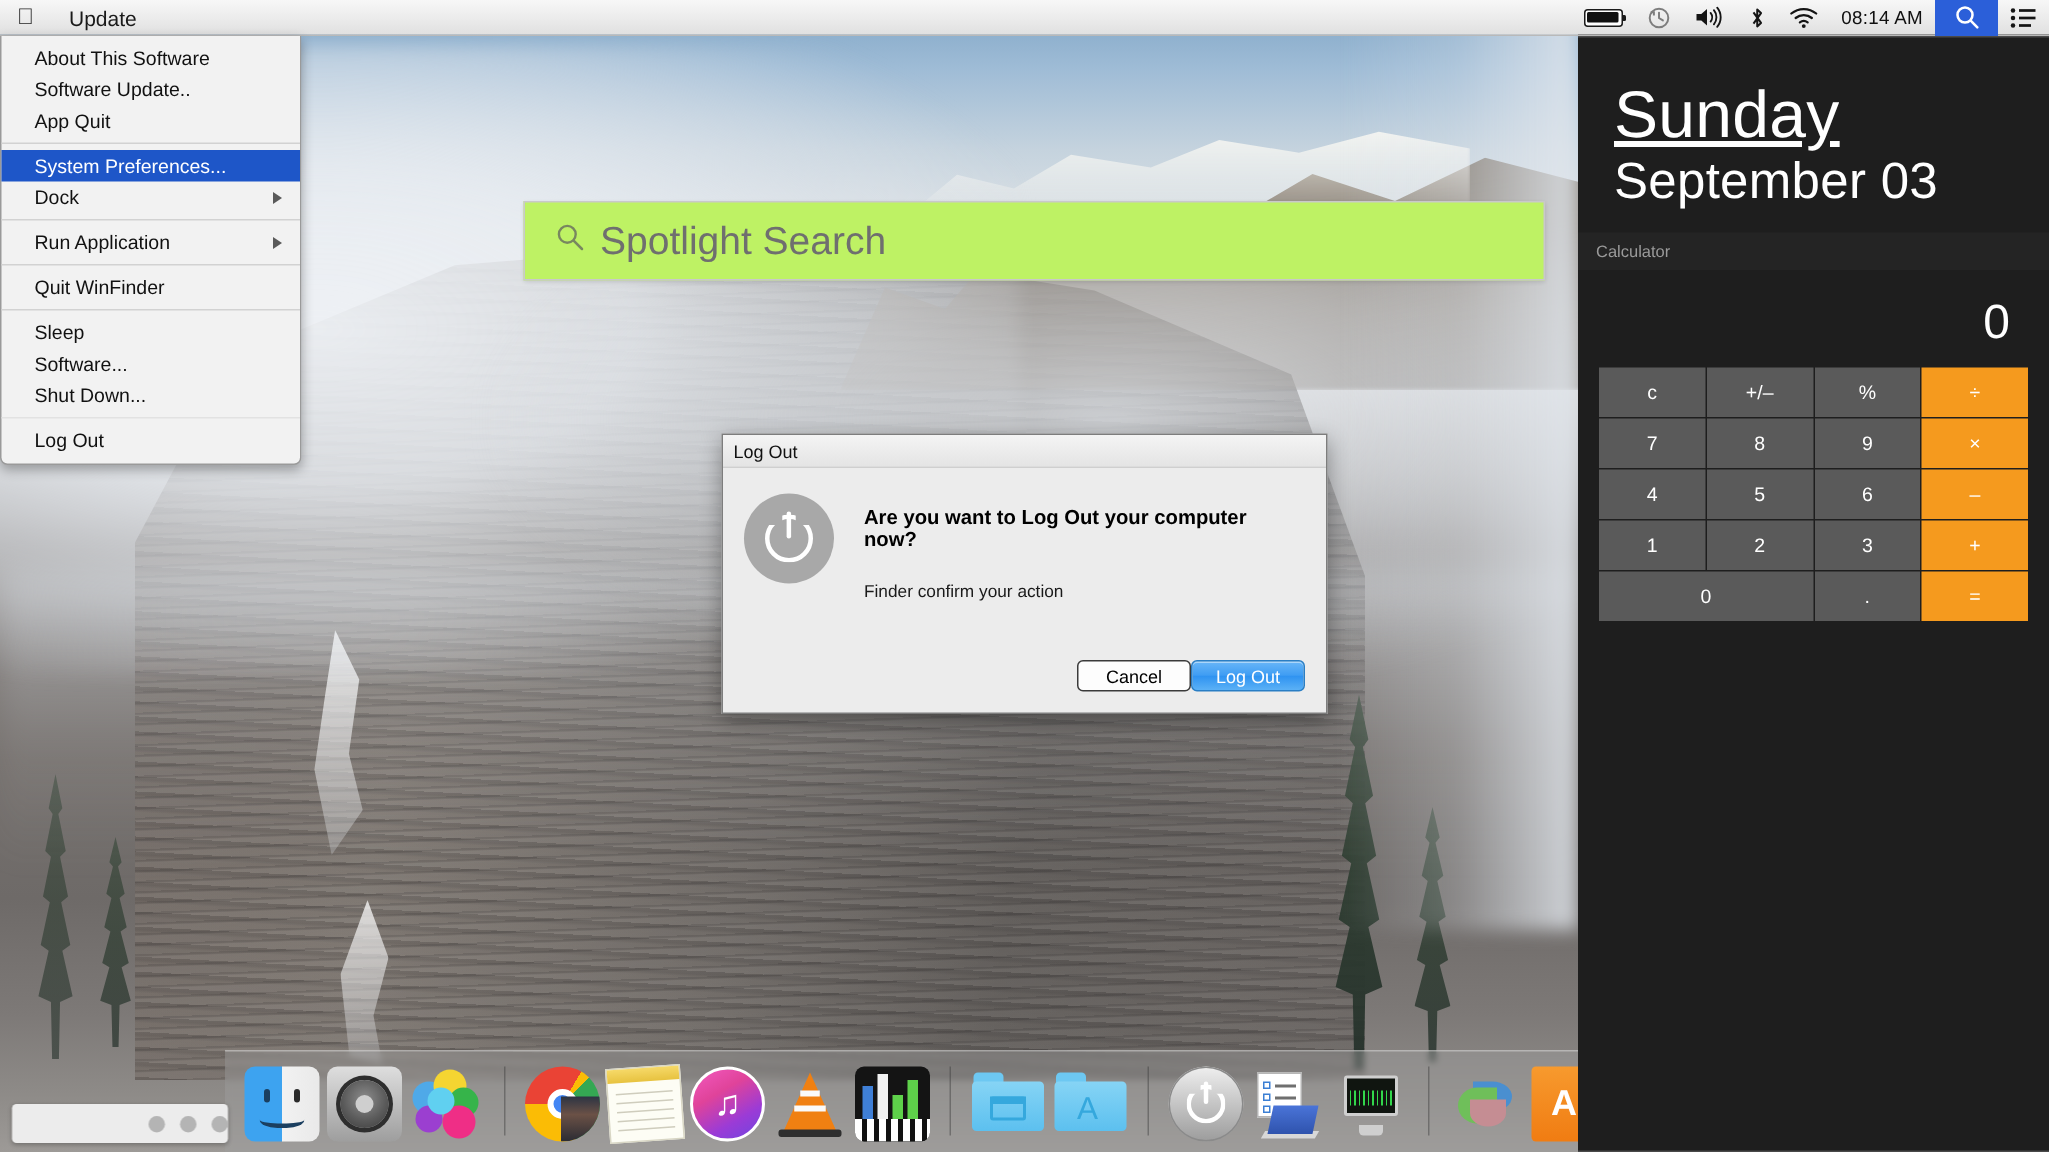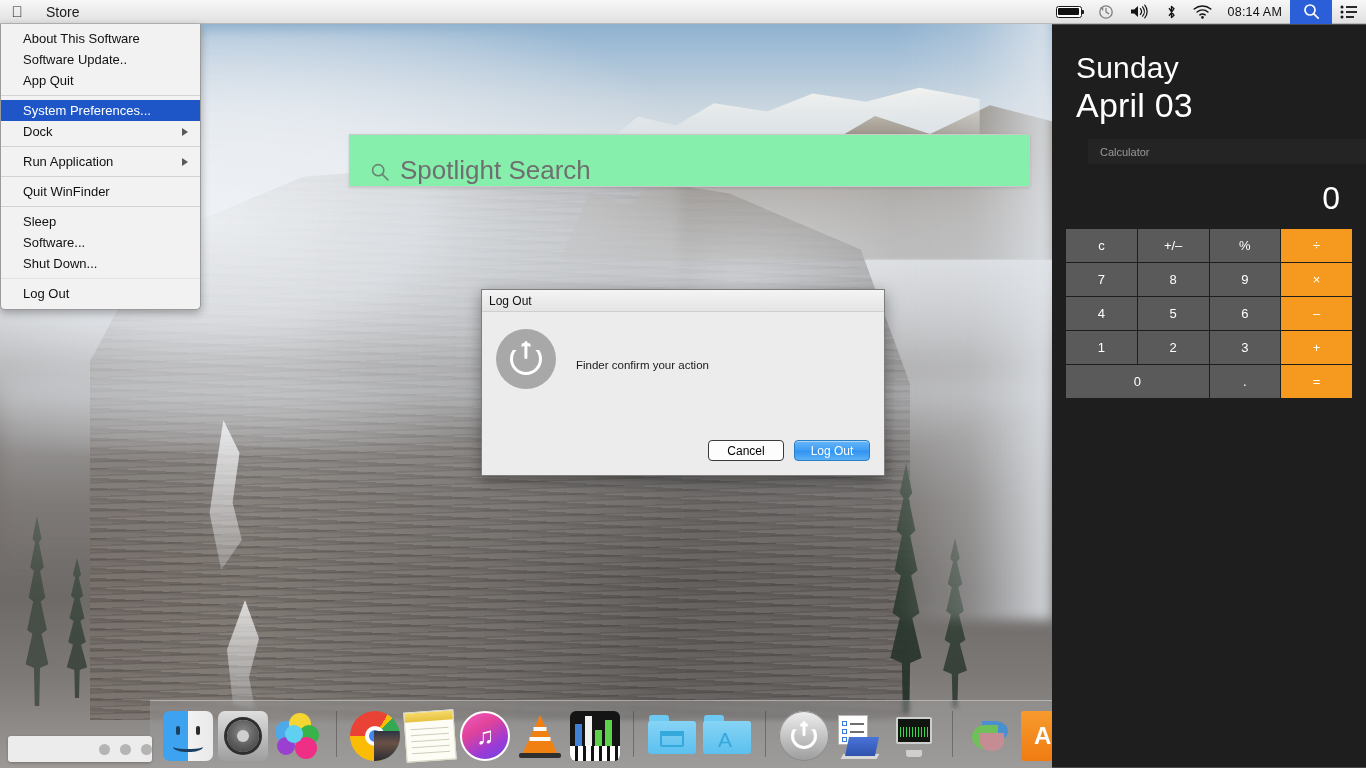--- a/index.html
+++ b/index.html
@@ -138,22 +138,22 @@
   #apple-menu .sep.faint { background: #e2e2e2; }
   #apple-menu .arrow {
     position: absolute; right: 12px; top: 50%; transform: translateY(-50%);
     width: 0; height: 0;
     border-left: 6px solid #5a5a5a; border-top: 4.5px solid transparent; border-bottom: 4.5px solid transparent;
   }
 
   
   #spotlight {
     position: absolute; left: 349px; top: 134px; width: 681px; height: 53px;
-    background: #86efac; border: 1px solid #c9c9c9;
-    display: flex; align-items: flex-end; padding-left: 20px;
+    background: #bef264; border: 1px solid #c9c9c9;
+    display: flex; align-items: center; padding-left: 20px;
     z-index: 30; box-shadow: 0 1px 3px rgba(0,0,0,0.12);
   }
   #spotlight .sicon { margin-right: 10px; opacity: .72; }
   #spotlight .stext { font-size: 26px; color: #6f6f6f; font-weight: 300; }
 
   
   #logout-dialog {
     position: absolute; left: 481px; top: 289px; width: 404px; height: 187px;
     background: #ececec; border: 1px solid #7d7d7d;
     box-shadow: 0 4px 14px rgba(0,0,0,0.38); z-index: 50;
@@ -174,21 +174,21 @@
     clip-path: polygon(0% 22%, 36% 22%, 36% 0%, 64% 0%, 64% 22%, 100% 22%, 100% 100%, 0% 100%);
   }
   .power-badge .stem {
     position:absolute; left:50%; top:12px; transform:translateX(-50%);
     width: 3.2px; height: 18px; background:#fff; border-radius: 2px;
   }
   #logout-dialog .texts { padding-left: 20px; padding-top: 8px; }
   #logout-dialog .q { font-size: 13.5px; font-weight: bold; color: #000; }
   #logout-dialog .sub { font-size: 11.5px; color: #1a1a1a; margin-top: 22px; }
   #logout-dialog .btns {
-    position: absolute; right: 14px; bottom: 14px; display: flex; gap: 10px;
+    position: absolute; right: 14px; bottom: 14px; display: flex; 
   }
   .btn {
     font-size: 12px; height: 21px; min-width: 76px; padding: 0 12px;
     border-radius: 4px; display: flex; align-items: center; justify-content: center;
   }
   .btn.cancel { background: #fdfdfd; border: 1px solid #3a3a3a; color: #000; }
   .btn.primary {
     background: linear-gradient(180deg,#68b6f8 0%, #3f9df3 48%, #2f93f1 52%, #5bb1f6 100%);
     border: 1px solid #2a7ec4; color: #fff;
     box-shadow: inset 0 1px 0 rgba(255,255,255,.45);
@@ -281,21 +281,21 @@
     display: flex; width: 300px; height: 22px; border-radius: 4px; overflow: hidden;
   }
   #nc .tab {
     flex: 1; display: flex; align-items: center; justify-content: center;
     font-size: 12px;
   }
   #nc .tab.active { background: #b0b0b0; color: #3a3a3a; }
   #nc .tab.inactive { background: #565656; color: #f2f2f2; }
   #nc .divider { height: 1px; background: #4a4a4a; }
   #nc .today-block { padding: 26px 24px 0 24px; }
-  #nc .day { font-size: 30px; font-weight: 300; line-height: 1.16; letter-spacing: .2px; }
+  #nc .day { font-size: 44px; font-weight: 300; line-height: 1.16; letter-spacing: .2px; text-decoration: underline; }
   #nc .date { font-size: 34px; font-weight: 300; line-height: 1.16; letter-spacing: .2px; }
   #nc .weather { display: flex; margin-top: 14px; gap: 10px; align-items: flex-start; }
   #nc .weather .wtext { font-size: 12px; line-height: 1.35; color: #f0f0f0; }
   .cloudicon { position: relative; width: 24px; height: 22px; flex: 0 0 24px; margin-top:1px;}
   .cloudicon .c { position:absolute; background:#e9e9e9; border-radius:50%; }
   .cloudicon .c1{left:0;top:5px;width:11px;height:11px;}
   .cloudicon .c2{left:6px;top:0px;width:14px;height:14px;}
   .cloudicon .c3{left:13px;top:5px;width:11px;height:11px;}
   .cloudicon .cb{position:absolute;left:1px;top:10px;width:22px;height:6px;background:#e9e9e9;border-radius:4px;}
   .cloudicon .r{position:absolute;top:16px;width:2px;height:5px;background:#3ea0c4;transform:rotate(18deg);}
@@ -350,21 +350,21 @@
       <div class="fog3"></div>
       <div class="fog1"></div>
       <div class="fog2"></div>
       <div class="sidefog"></div>
     </div>
   </div>
 
   <div id="menubar">
     <div class="mb-left">
       <div class="apple"></div>
-      <div class="appname">Store</div>
+      <div class="appname">Update</div>
     </div>
     <div class="mb-right">
       <div>
           <span class="battery"></span>
         </div>
       <div>
         <svg width="16" height="16" viewBox="0 0 16 16">
             <circle cx="8" cy="8" r="6.2" fill="none" stroke="#7d7d7d" stroke-width="1.3"></circle>
             <path d="M8 4.4V8l2.6 1.6" fill="none" stroke="#7d7d7d" stroke-width="1.3" stroke-linecap="round"></path>
             <path d="M2.4 4.2 L4.6 4.2 L4.6 6.4" fill="none" stroke="#7d7d7d" stroke-width="1.3"></path>
@@ -447,20 +447,21 @@
   <div id="logout-dialog">
     <div class="titlebar">
       <span>Log Out</span>
     </div>
     <div class="body">
       <div class="power-badge">
         <div class="ring"></div>
         <div class="stem"></div>
       </div>
       <div class="texts">
+        <div class="q">Are you want to Log Out your computer now?</div>
         <div class="sub">Finder confirm your action</div>
       </div>
     </div>
     <div class="btns">
       <div class="btn cancel">Cancel</div>
       <div class="btn primary">Log Out</div>
     </div>
   </div>
 
   <div id="dock">
@@ -612,24 +613,24 @@
     <span class="dot"></span>
     <span class="dot"></span>
     <span class="dot"></span>
   </div>
 
   <div id="nc">
     <div class="divider"></div>
 
     <div class="today-block">
       <div class="day">Sunday</div>
-      <div class="date">April 03</div>
-    </div>
-
-    <div class="sectionhead" style="margin-top:14px;margin-left:36px;">Calculator</div>
+      <div class="date">September 03</div>
+    </div>
+
+    <div class="sectionhead" style="margin-top:14px;">Calculator</div>
 
     <div class="calcwidget">
       <div class="calcdisplay">0</div>
       <div class="calcgrid">
         <div class="key">c</div>
         <div class="key">+/–</div>
         <div class="key">%</div>
         <div class="key op">÷</div>
         <div class="key">7</div>
         <div class="key">8</div>

